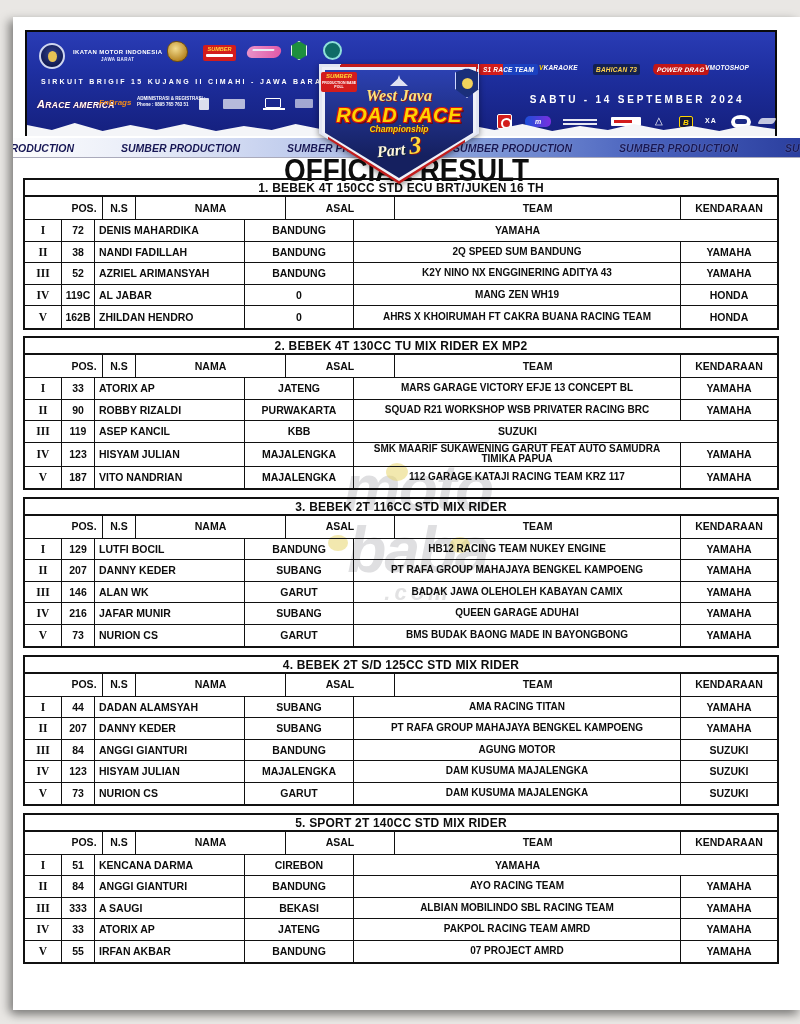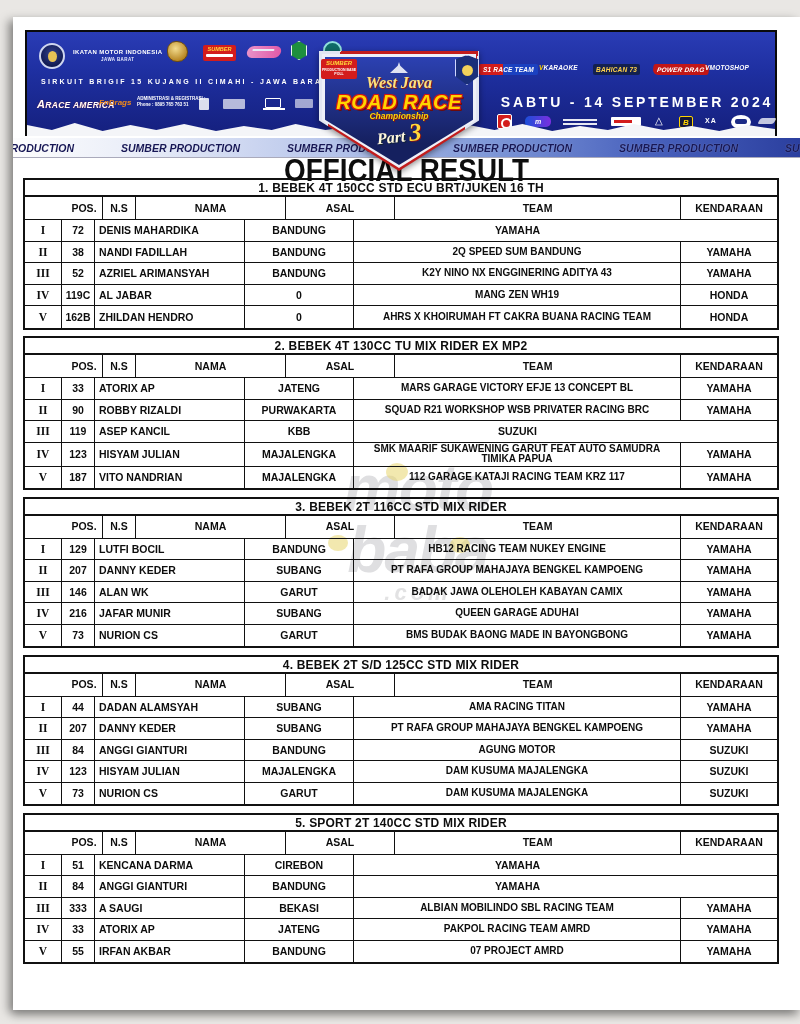--- a/index.html
+++ b/index.html
@@ -41,40 +41,40 @@
   .admin { left:110px; top:64px; color:#fff; font-size:4.5px; font-weight:bold; line-height:6px; }
   .wmini { background:rgba(255,255,255,.85); border-radius:1px; }
   .laptop-icon { left:238px; top:66px; width:16px; height:10px; border:1px solid #fff; border-radius:1px; background:transparent; }
   .laptop-icon::after { content:""; position:absolute; left:-3px; bottom:-3px; width:22px; height:2px; background:#fff; }
   .sp-right { top:32px; color:#fff; font-weight:900; font-style:italic; font-size:6.5px; white-space:nowrap; letter-spacing:.2px; }
   .sp-s1 { left:452px; background:linear-gradient(90deg,#d31c1c 40%,#1b41c0 40%); padding:2px 4px; border-radius:2px; }
   .sp-vk { left:512px; } .sp-vk::first-letter, .vy { color:#ffd400; }
   .sp-bh { left:566px; color:#ffd04a; background:#13204f; padding:2px 3px; border-radius:2px; }
   .sp-pd { left:626px; color:#fff; background:#c21616; padding:2px 4px; border-radius:2px 6px 2px 6px; transform:skewX(-8deg); }
   .sp-vm { left:678px; }
-  .date { left:470px; top:62px; width:280px; text-align:center; color:#fff; font-weight:bold; font-size:14px; letter-spacing:2.8px; white-space:nowrap; }
+  .date { left:470px; top:62px; width:280px; text-align:center; color:#fff; font-weight:bold; font-size:10px; letter-spacing:2.8px; white-space:nowrap; }
   .mini-row { top:82px; height:16px; }
   .m-red { left:470px; width:15px; height:15px; background:#d31c1c; border-radius:2px; border:1px solid #fff; }
   .m-red::after { content:""; position:absolute; left:3px; top:3px; width:7px; height:7px; border:2px solid #fff; border-radius:50%; }
   .m-blue { left:498px; top:84px; width:26px; height:11px; border-radius:5px; background:linear-gradient(90deg,#1b4fd8,#7b2fe0);
             color:#fff; font-weight:900; font-style:italic; font-size:7px; text-align:center; line-height:11px; }
   .m-bar1 { left:536px; top:86px; width:34px; height:7px; opacity:.9; background:repeating-linear-gradient(0deg,#fff 0 2px,transparent 2px 4px); }
   .m-wred { left:584px; top:85px; width:30px; height:9px; background:#fff; border-radius:1px; }
   .m-wred::after { content:""; position:absolute; left:3px; top:3px; width:18px; height:3px; background:#d31c1c; }
   .m-tri { left:628px; top:83px; color:#fff; font-size:10px; }
   .m-b { left:652px; top:84px; width:14px; height:12px; background:#15183a; border:1px solid #ffd400; color:#ffd400;
          font-weight:900; font-size:8px; font-style:italic; text-align:center; line-height:11px; border-radius:2px; }
   .m-xa { left:678px; top:85px; color:#fff; font-weight:bold; font-size:7px; letter-spacing:1px; }
   .m-moto { left:704px; top:83px; width:20px; height:14px; background:#fff; border-radius:50%; }
   .m-moto::after { content:""; position:absolute; left:4px; top:4px; width:12px; height:5px; background:#1b2a86; border-radius:2px; }
   .m-sw { left:732px; top:86px; width:16px; height:6px; background:rgba(255,255,255,.75); transform:skewX(-30deg); border-radius:2px; }
   .silhouette { position:absolute; left:0; bottom:-2px; width:100%; height:18px; }
 
   
-  .shield { position:absolute; left:292px; top:19px; width:160px; height:120px; z-index:8;
+  .shield { position:absolute; left:292px; top:32px; width:160px; height:120px; z-index:8;
             filter:drop-shadow(0 2px 3px rgba(0,0,0,.45)); }
   .sh-l { position:absolute; clip-path:polygon(0 0,100% 0,100% 58%,50% 100%,0 58%); }
   .sh-red { inset:0; background:linear-gradient(100deg,#e2e6f2 0 12%, #c21d1d 12% 88%, #e2e6f2 88%); }
   .sh-white { inset:3px; background:#eef0f8; }
   .sh-navy { inset:6px; background:linear-gradient(180deg,#2c41b2 0%, #15205f 80%); }
   .sh-content { position:absolute; inset:6px; text-align:center; color:#fff; }
   .pagoda { margin:5px auto 0; width:18px; height:11px; background:#fff; opacity:.85;
             clip-path:polygon(50% 0,57% 35%,100% 100%,0 100%,43% 35%); }
   .westjava { font-family:"Liberation Serif", serif; font-style:italic; font-weight:bold; font-size:16px;
               color:#ffe27a; text-shadow:1px 1px 0 #8a1a1a; margin-top:1px; }
@@ -452,20 +452,21 @@
             <div class="tcell c-ns">51</div>
             <div class="tcell c-nama">KENCANA DARMA</div>
             <div class="tcell c-asal">CIREBON</div>
             <div class="tcell c-kend">YAMAHA</div>
           </div>
           <div class="trow drow">
             <div class="tcell c-pos">II</div>
             <div class="tcell c-ns">84</div>
             <div class="tcell c-nama">ANGGI GIANTURI</div>
             <div class="tcell c-asal">BANDUNG</div>
+            <div class="tcell c-team">AYO RACING TEAM</div>
             <div class="tcell c-kend">YAMAHA</div>
           </div>
           <div class="trow drow">
             <div class="tcell c-pos">III</div>
             <div class="tcell c-ns">333</div>
             <div class="tcell c-nama">A SAUGI</div>
             <div class="tcell c-asal">BEKASI</div>
             <div class="tcell c-team">ALBIAN MOBILINDO SBL RACING TEAM</div>
             <div class="tcell c-kend">YAMAHA</div>
           </div>

